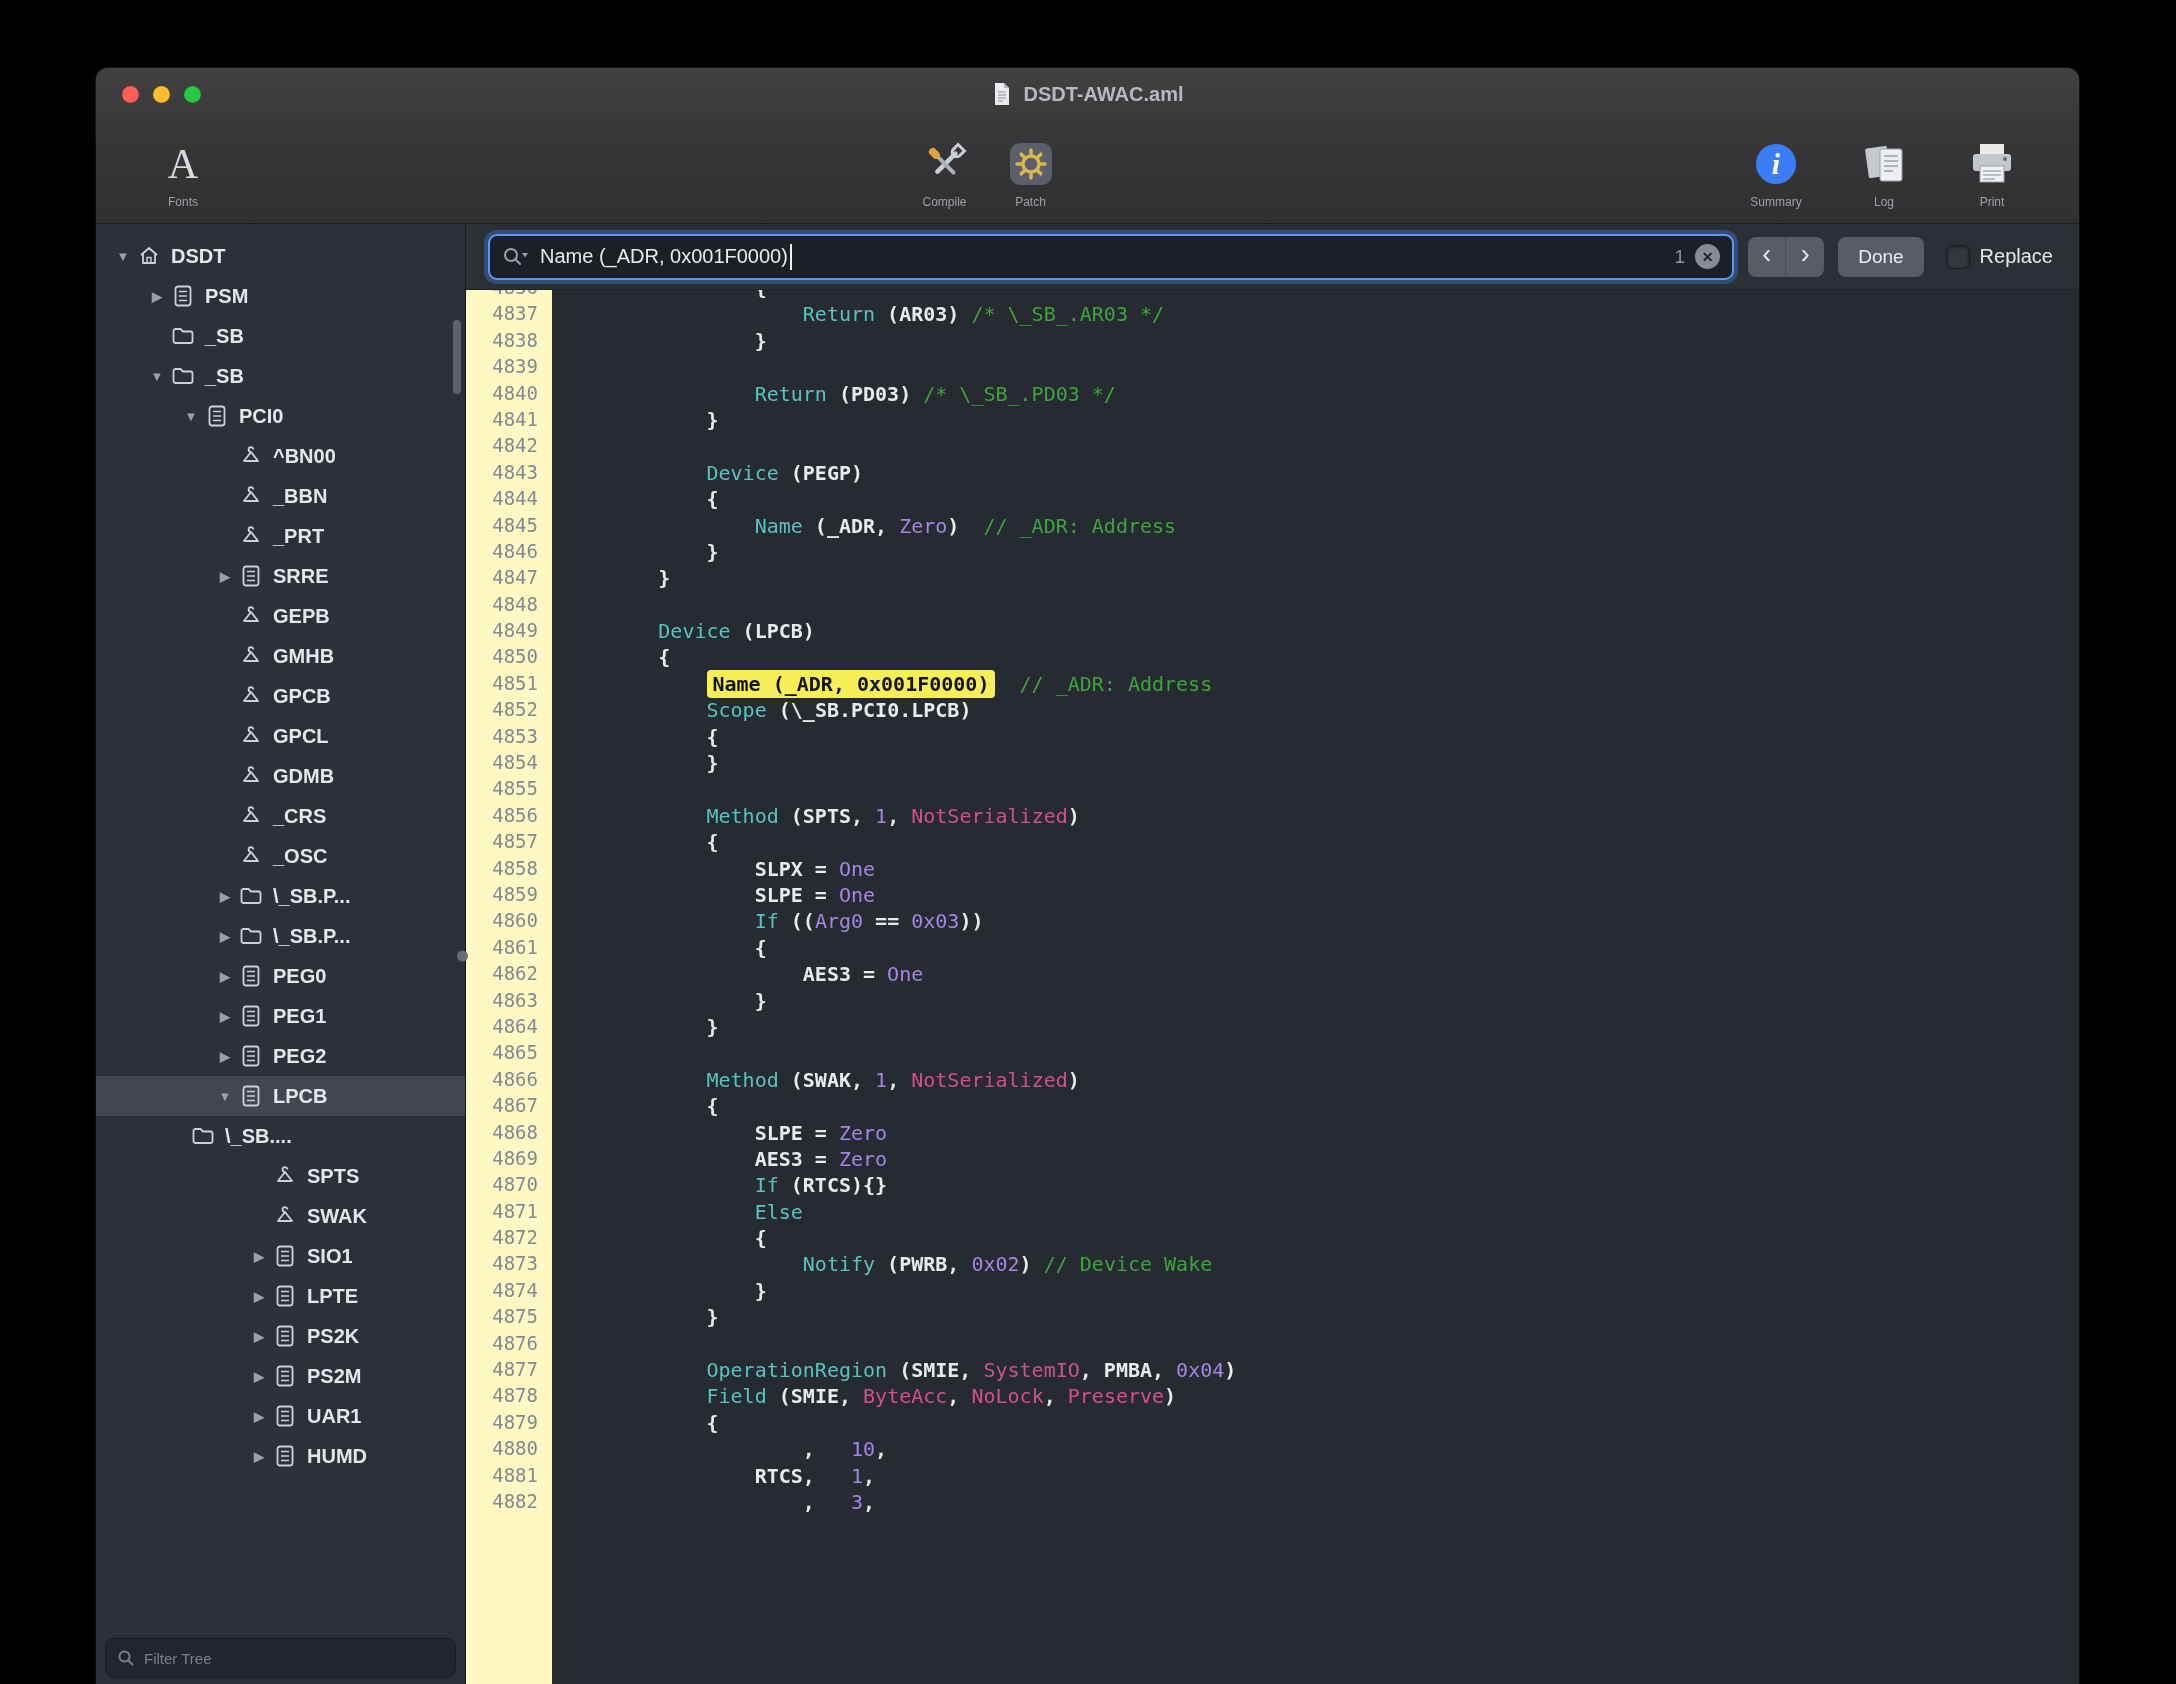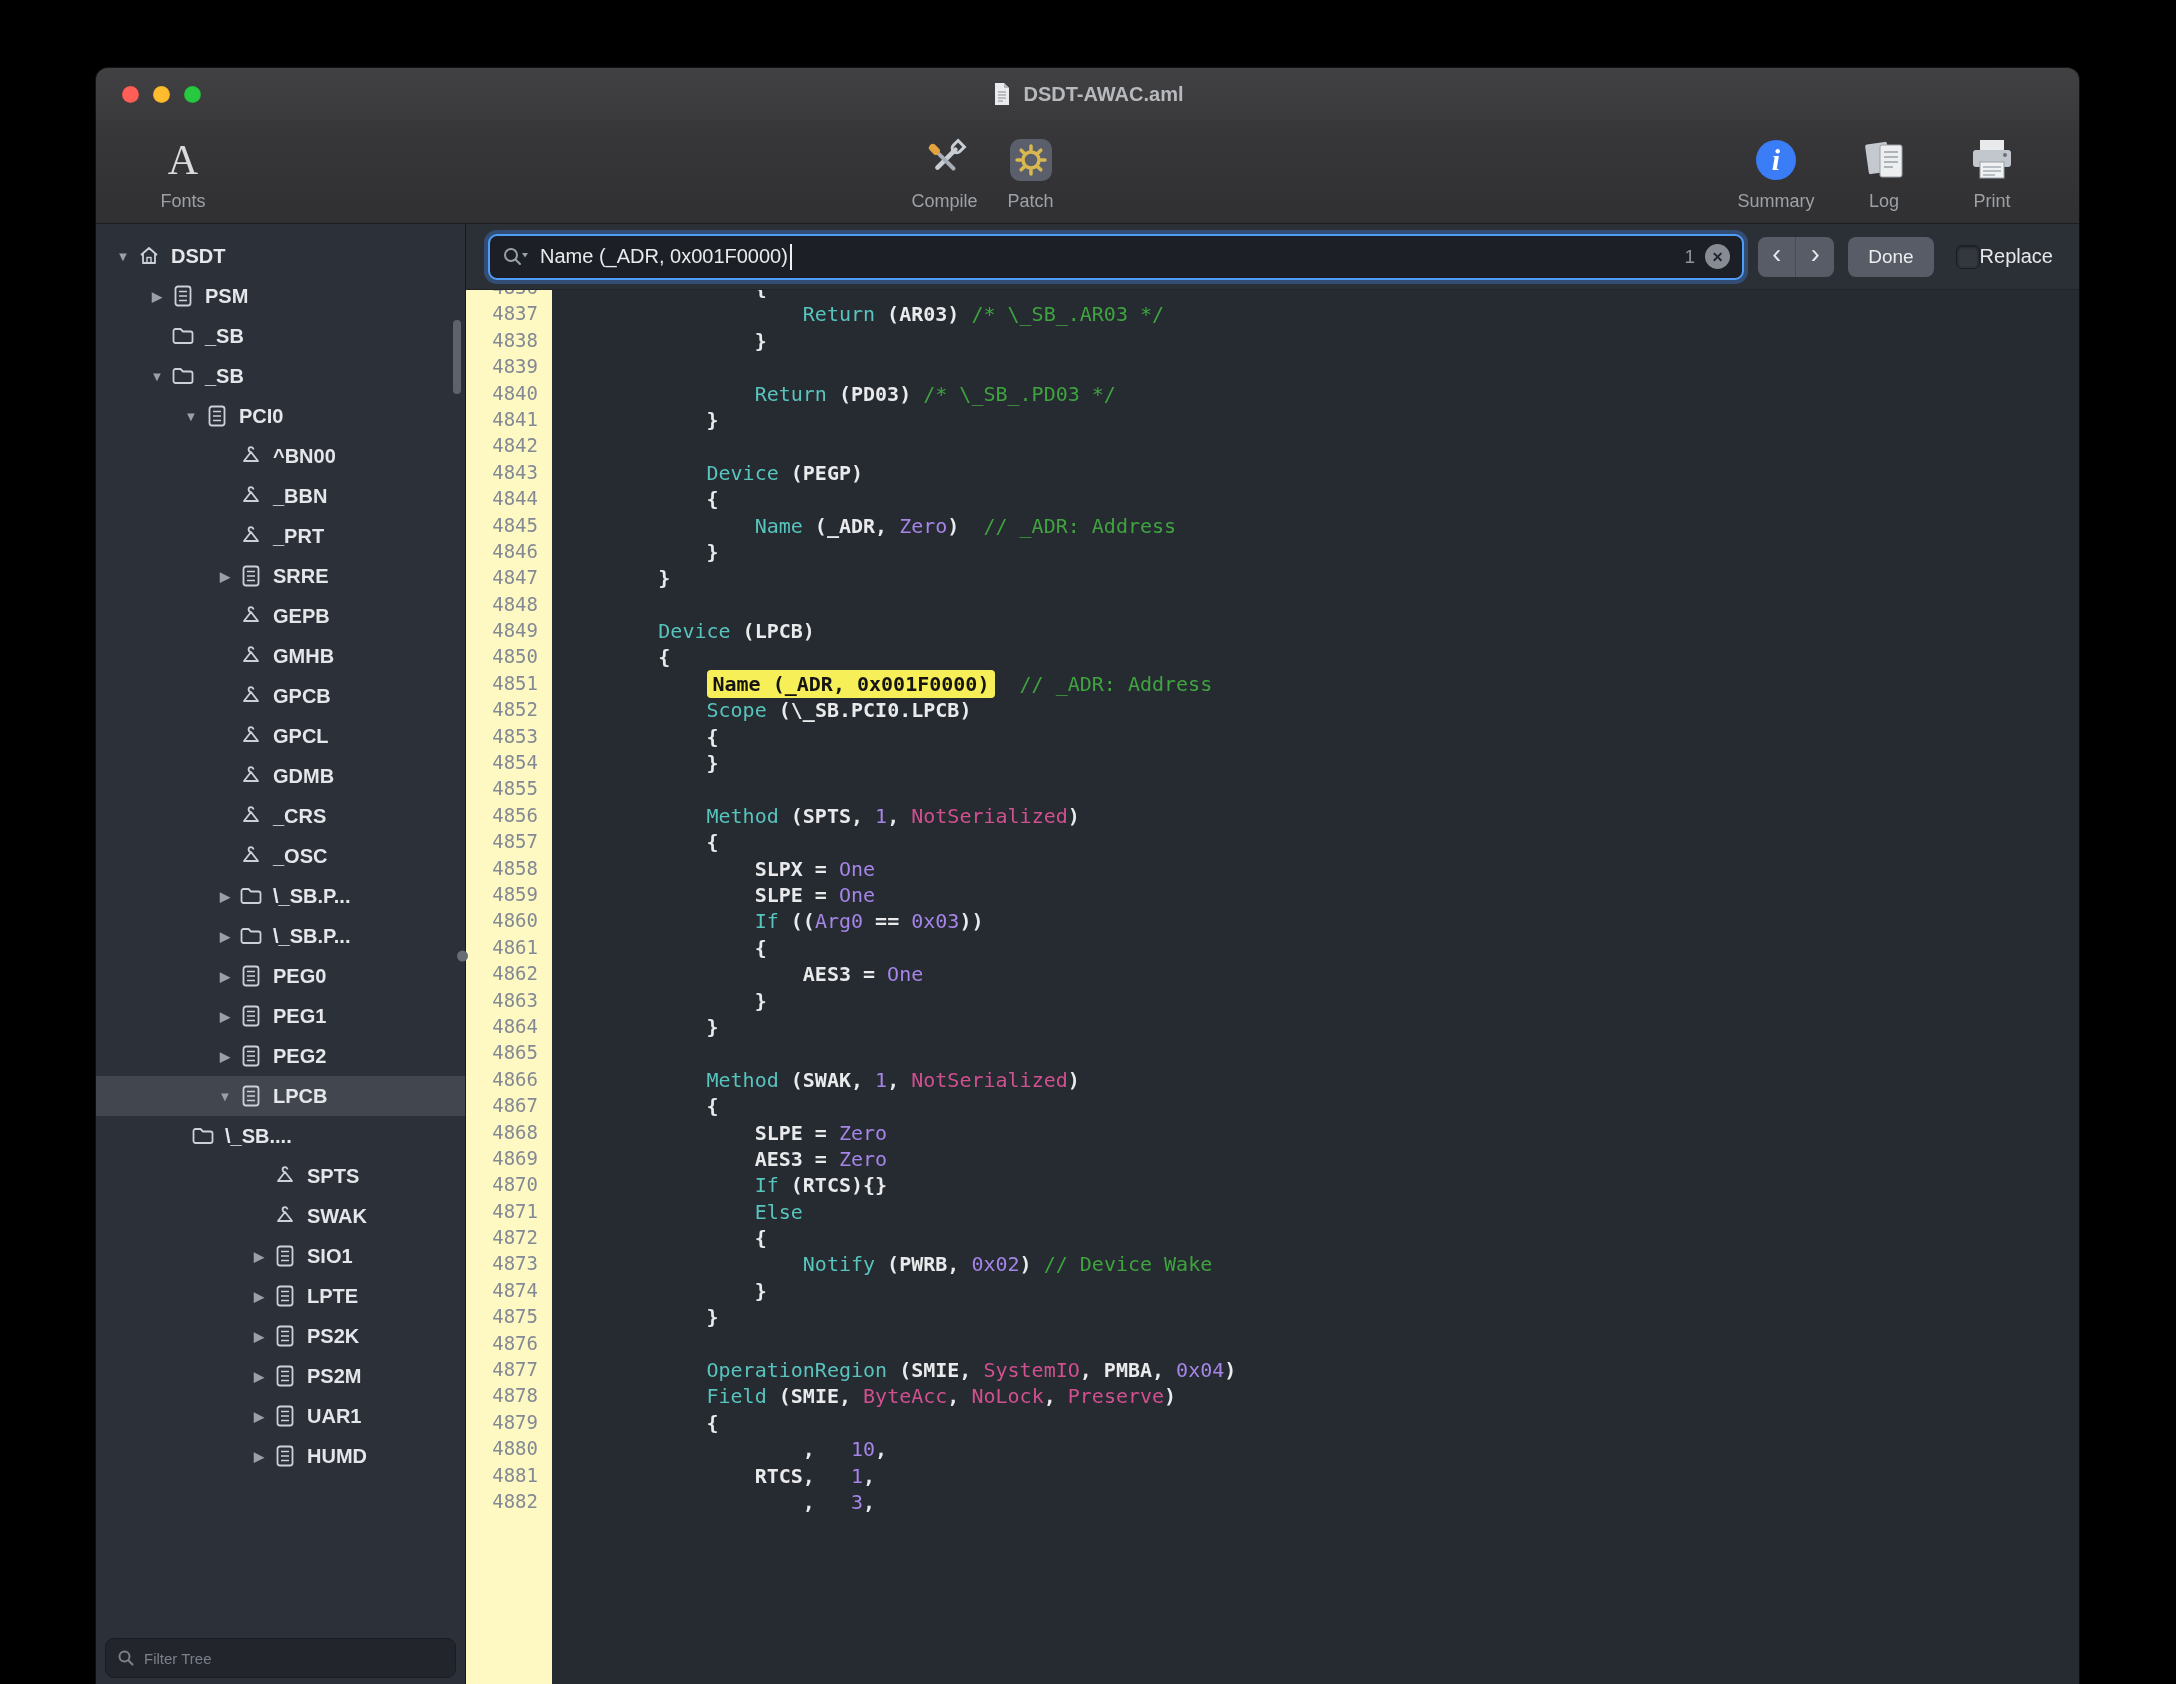--- a/index.html
+++ b/index.html
@@ -17,21 +17,21 @@
   .title{display:flex;align-items:center;gap:10px;color:#b7b9bd;font-size:20px;font-weight:bold}
   .title .icn svg{display:block}
   .toolbar{height:104px;flex:none;background:linear-gradient(#38383b,#303033);
     border-bottom:1px solid #1b1d21;display:flex;align-items:center;padding:0 44px;position:relative}
   .tb-left{display:flex}
   .tb-center{position:absolute;left:50%;top:0;height:100%;display:flex;align-items:center;
     transform:translateX(calc(-50% - 100px))}
   .tb-right{margin-left:auto;display:flex;gap:22px}
   .tb-item{display:flex;flex-direction:column;align-items:center;justify-content:center;min-width:86px}
   .tb-icon{height:58px;display:flex;align-items:center;justify-content:center}
-  .tb-label{font-size:18px;color:#9da0a5;margin-top:2px}
+  .tb-label{font-size:12px;color:#9da0a5;margin-top:2px}
   
   .content{flex:1;min-height:0;display:flex;position:relative}
   .sidebar{width:370px;flex:none;background:#2c3038;border-right:1px solid #17191d;
     display:flex;flex-direction:column;position:relative}
   .tree{flex:1;overflow:hidden;padding-top:12px}
   .tree-row{height:40px;display:flex;align-items:center;color:#e4e6ea;font-size:20px;
     font-weight:bold;white-space:nowrap}
   .tree-row.selected{background:#41464f}
   .disc{width:26px;flex:none;text-align:center;color:#9aa0a9;font-size:13px}
   .tree-icon{width:26px;height:26px;flex:none;margin-right:9px;display:flex;align-items:center;justify-content:center}
@@ -53,21 +53,21 @@
   .match-count{color:#8f949d;font-size:19px}
   .clear-btn{width:25px;height:25px;flex:none;border-radius:50%;background:#868b94;color:#20242a;
     display:flex;align-items:center;justify-content:center;font-size:14px;font-weight:bold}
   .clear-btn::before{content:"\2715"}
   .seg{display:flex;height:40px;border-radius:8px;overflow:hidden;background:#575c66;flex:none}
   .seg-btn{width:38px;display:flex;align-items:center;justify-content:center;color:#e8e9ec;
     font-size:27px;padding-bottom:4px}
   .seg-btn.prev{border-right:1px solid #464b54}
   .done-btn{height:40px;flex:none;border-radius:8px;background:#575c66;color:#ecedef;font-size:19px;
     display:flex;align-items:center;padding:0 20px}
-  .replace{display:flex;align-items:flex-start;margin:0 6px 0 8px;flex:none}
+  .replace{display:flex;align-items:flex-start;gap:10px;margin:0 6px 0 8px;flex:none}
   .checkbox{width:24px;height:24px;border-radius:6px;background:#33373e;border:1px solid #191c21;
     box-shadow:inset 0 1px 3px rgba(0,0,0,.55)}
   .replace-label{color:#e7e8ea;font-size:20px}
   .code-area{flex:1;min-height:0;display:flex;overflow:hidden}
   .gutter{width:86px;flex:none;background:#fef9c3;text-align:right;padding-right:14px;margin-top:-14px}
   .gutter .ln{height:26.4px;line-height:26.4px;color:#838995;font:19px "DejaVu Sans Mono",monospace}
   .code{flex:1;min-width:0;margin-top:-14px;padding-left:10px;overflow:hidden}
   .code .cl{height:26.4px;line-height:26.4px;font:20px "DejaVu Sans Mono",monospace;white-space:pre;color:#e9eaec}
   .sp{color:#e9eaec;font-weight:bold}
   .sk{color:#58c4be}

